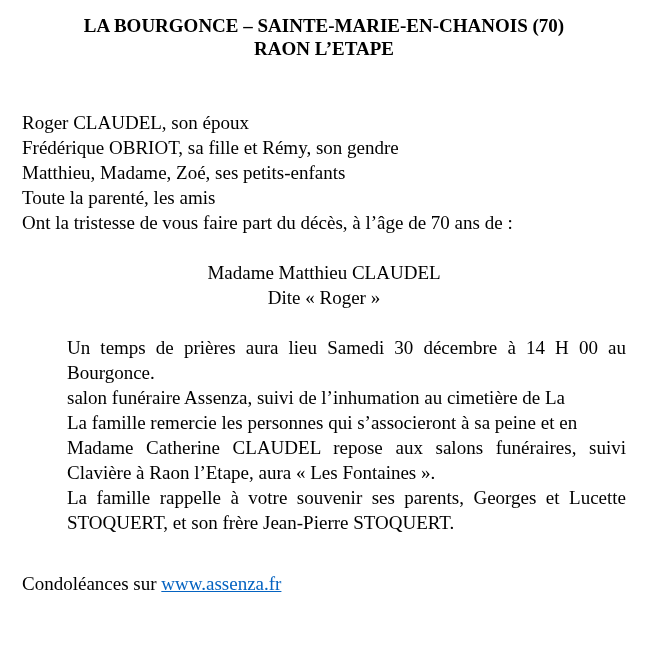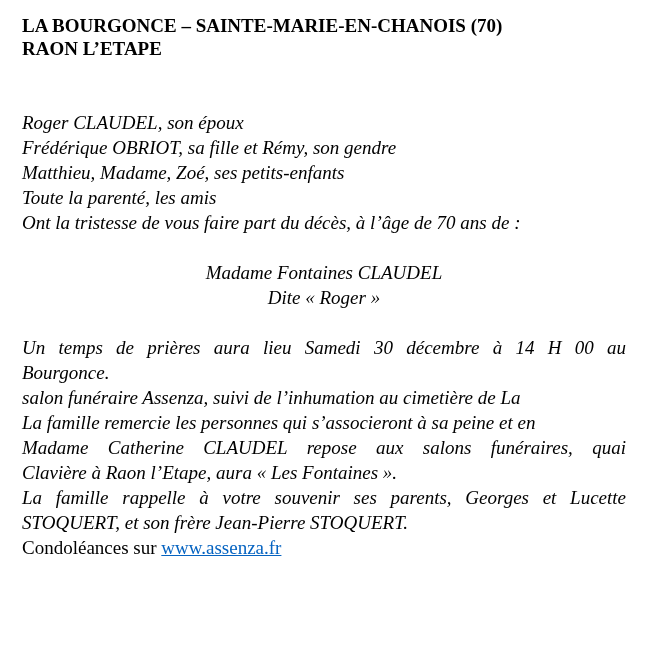--- a/index.html
+++ b/index.html
@@ -10,35 +10,36 @@
     font-family: "Liberation Serif", "DejaVu Serif", serif;
     overflow: hidden;
   }
   .page {
     box-sizing: border-box;
     width: 648px; height: 648px;
     padding: 14px 22px 0 22px;
     background: #ffffff;
   }
   .doc-header {
+    text-align: center;
     font-weight: bold;
     font-size: 19px;
     line-height: 23px;
   }
   .doc-body {
     margin-top: 50px;
     font-size: 19px;
     line-height: 25px;
   }
-  .line { min-height: 25px; font-style: italic; }
+  .line { min-height: 25px; }
   .spacer { height: 25px; }
   .centered .line { text-align: center; }
-  .justified .line { text-align: justify; text-align-last: justify; }
+  .justified .line { text-align: justify; text-align-last: justify; margin-left: 45px; }
   .justified .line:last-child { text-align: left; text-align-last: left; }
-  .condolences-line { min-height: 25px; }
+  .condolences-line { min-height: 25px; margin-top: 36px; }
   a.link {
     color: #0563C1;
     text-decoration: underline;
     cursor: pointer;
   }
 </style>
 </head>
 <body>
 
 <div class="page">
@@ -54,38 +55,38 @@
         <div class="line">Roger CLAUDEL, son époux</div>
         <div class="line">Frédérique OBRIOT, sa fille et Rémy, son gendre</div>
         <div class="line">Matthieu, Madame, Zoé, ses petits-enfants</div>
         <div class="line">Toute la parenté, les amis</div>
         <div class="line">Ont la tristesse de vous faire part du décès, à l’âge de 70 ans de :</div>
       </div>
 
     <div class="spacer"></div>
 
     <div class="centered">
-        <div class="line">Madame Fontaines CLAUDEL</div>
+        <div class="line">Madame Matthieu CLAUDEL</div>
         <div class="line">Dite « Roger »</div>
       </div>
 
     <div class="spacer"></div>
 
     <div class="justified">
         <div class="line">Un temps de prières aura lieu Samedi 30 décembre à 14 H 00 au</div>
         <div class="line">Bourgonce.</div>
         <div class="line">salon funéraire Assenza, suivi de l’inhumation au cimetière de La</div>
       </div>
 
     <div class="justified">
         <div class="line">La famille remercie les personnes qui s’associeront à sa peine et en</div>
       </div>
 
     <div class="justified">
-        <div class="line">Madame Catherine CLAUDEL repose aux salons funéraires, quai</div>
+        <div class="line">Madame Catherine CLAUDEL repose aux salons funéraires, suivi</div>
         <div class="line">Clavière à Raon l’Etape, aura « Les Fontaines ».</div>
       </div>
 
     <div class="justified">
         <div class="line">La famille rappelle à votre souvenir ses parents, Georges et Lucette</div>
         <div class="line">STOQUERT, et son frère Jean-Pierre STOQUERT.</div>
       </div>
 
     <div class="condolences-line"><span>Condoléances sur </span><a class="link" href="#" style="color: rgb(5, 99, 193);">www.assenza.fr</a></div>
 

